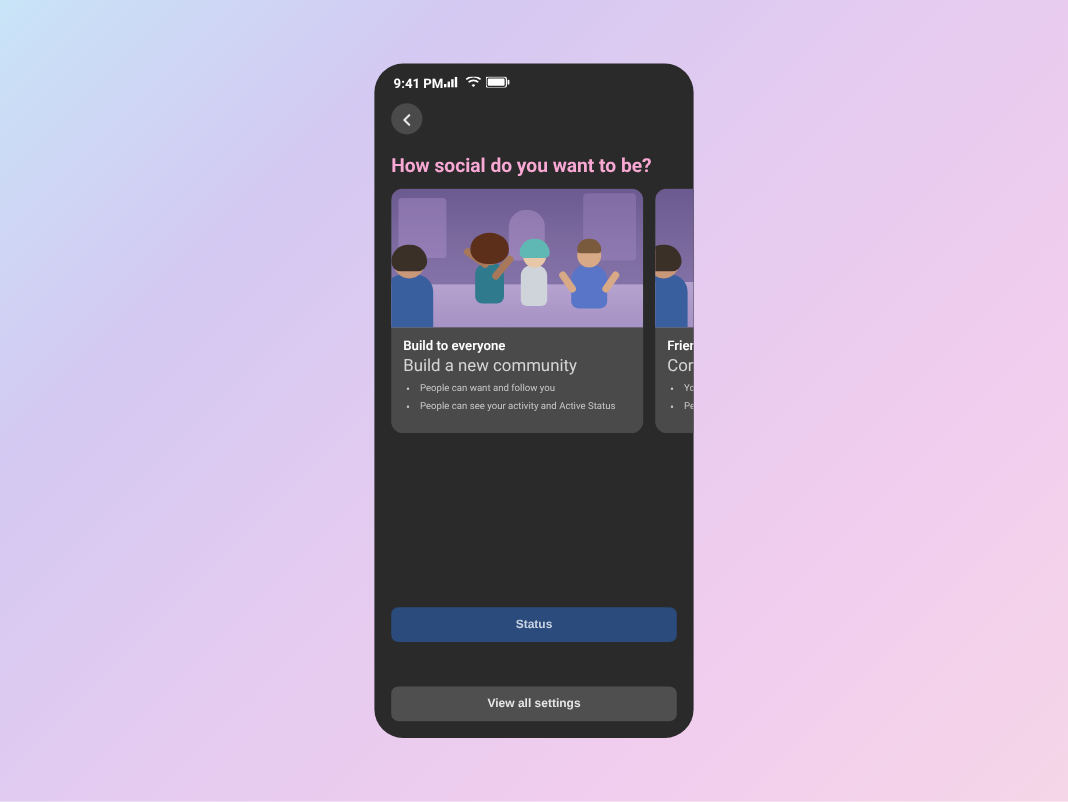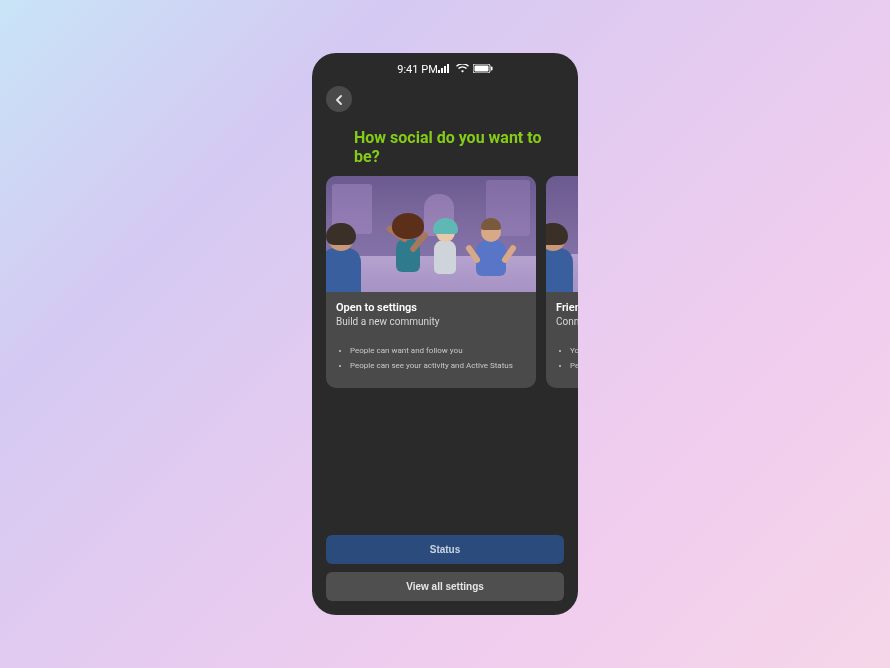--- a/index.html
+++ b/index.html
@@ -18,49 +18,48 @@
       height: 562px;
       background: #2a2a2a;
       border-radius: 24px;
       overflow: hidden;
       position: relative;
       display: flex;
       flex-direction: column;
     }
     .status-bar {
       display: flex;
-      justify-content: center;
+      justify-content: flex-start;
       align-items: center;
       padding: 10px 16px 4px;
       color: #fff;
       font-size: 11px;
-      font-weight: 400;
+      font-weight: 700;
     }
     .status-icons {
       display: flex;
       align-items: center;
       gap: 4px;
     }
     .back-button {
       width: 26px;
       height: 26px;
       border-radius: 50%;
       background: #4a4a4a;
       display: flex;
       align-items: center;
       justify-content: center;
       margin: 6px 0 0 14px;
       cursor: pointer;
     }
     .page-title {
-      color: #84cc16;
+      color: #f9a8d4;
       font-size: 16px;
       font-weight: 700;
       padding: 16px 14px 10px;
-      margin-left: 28px;
     }
     .cards-row {
       display: flex;
       gap: 10px;
       padding: 0 14px;
       overflow: hidden;
     }
     .card {
       flex: 0 0 210px;
       border-radius: 10px;
@@ -78,22 +77,22 @@
       padding: 9px 10px 12px;
     }
     .card-title {
       color: #fff;
       font-size: 11px;
       font-weight: 600;
       margin-bottom: 2px;
     }
     .card-subtitle {
       color: #d6d6d6;
-      font-size: 10px;
-      margin-bottom: 19px;
+      font-size: 14px;
+      margin-bottom: 6px;
     }
     .card-list {
       list-style: disc;
       padding-left: 14px;
     }
     .card-list li {
       color: #c8c8c8;
       font-size: 8px;
       line-height: 1.35;
       margin-bottom: 4px;
@@ -117,20 +116,21 @@
       cursor: pointer;
       text-align: center;
     }
     .btn-primary {
       background: #2a4b7c;
       color: #c9d4e3;
     }
     .btn-secondary {
       background: #4f4f4f;
       color: #e6e6e6;
+      margin-top: 29px;
     }
     
     .scene1 {
       width: 100%; height: 100%;
       background: linear-gradient(180deg, #6b5a8f 0%, #7d6ba0 40%, #8a7ab0 100%);
       position: relative;
     }
     .scene1 .bg-rect { position:absolute; border-radius:3px; }
     .scene1 .window1 { left:6px; top:8px; width:40px; height:50px; background:rgba(180,150,210,0.4); }
     .scene1 .window2 { left:160px; top:4px; width:44px; height:56px; background:rgba(170,140,200,0.35); }
@@ -250,21 +250,21 @@
             </div>
           <div class="avatar a1">
               <div class="head">
                 <div class="hair"></div>
               </div>
               <div class="body"></div>
             </div>
         </div>
       </div>
       <div class="card-body">
-        <div class="card-title">Open to settings</div>
+        <div class="card-title">Build to everyone</div>
         <div class="card-subtitle">Build a new community</div>
         <ul class="card-list">
           <li>People can want and follow you</li>
           <li>People can see your activity and Active Status</li>
         </ul>
       </div>
     </div>
 
     <div class="card">
       <div class="card-image">

